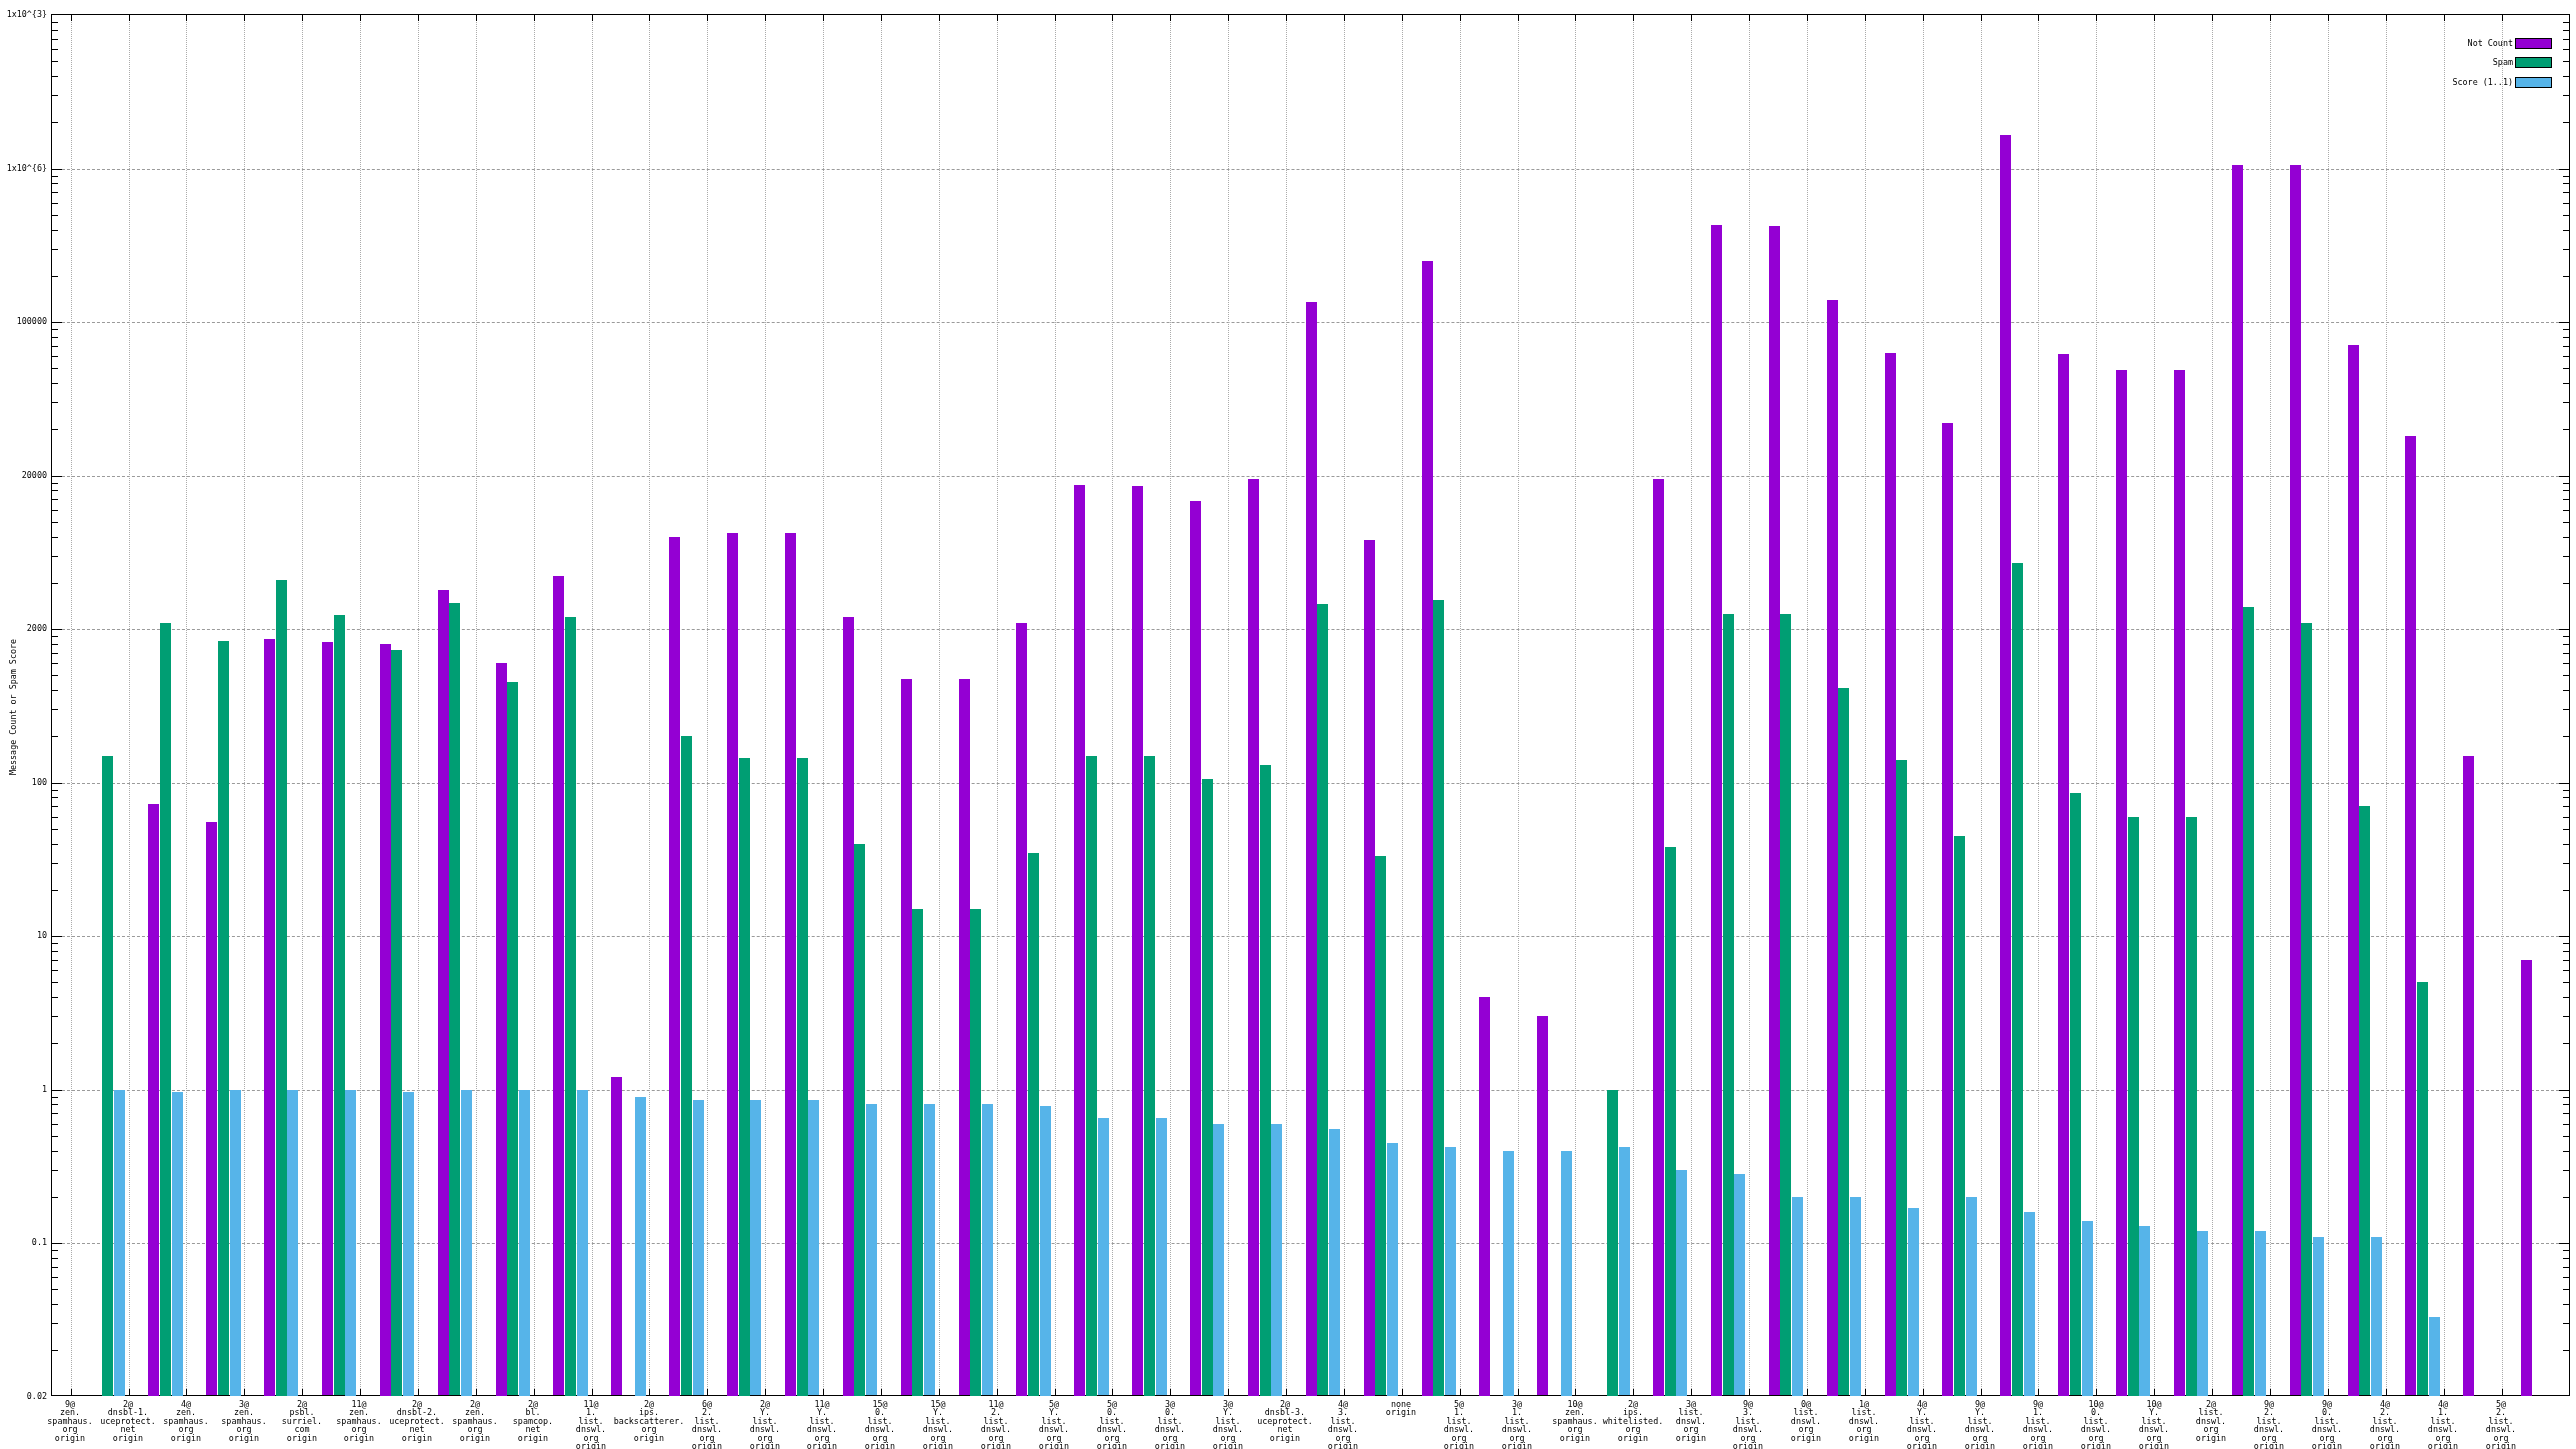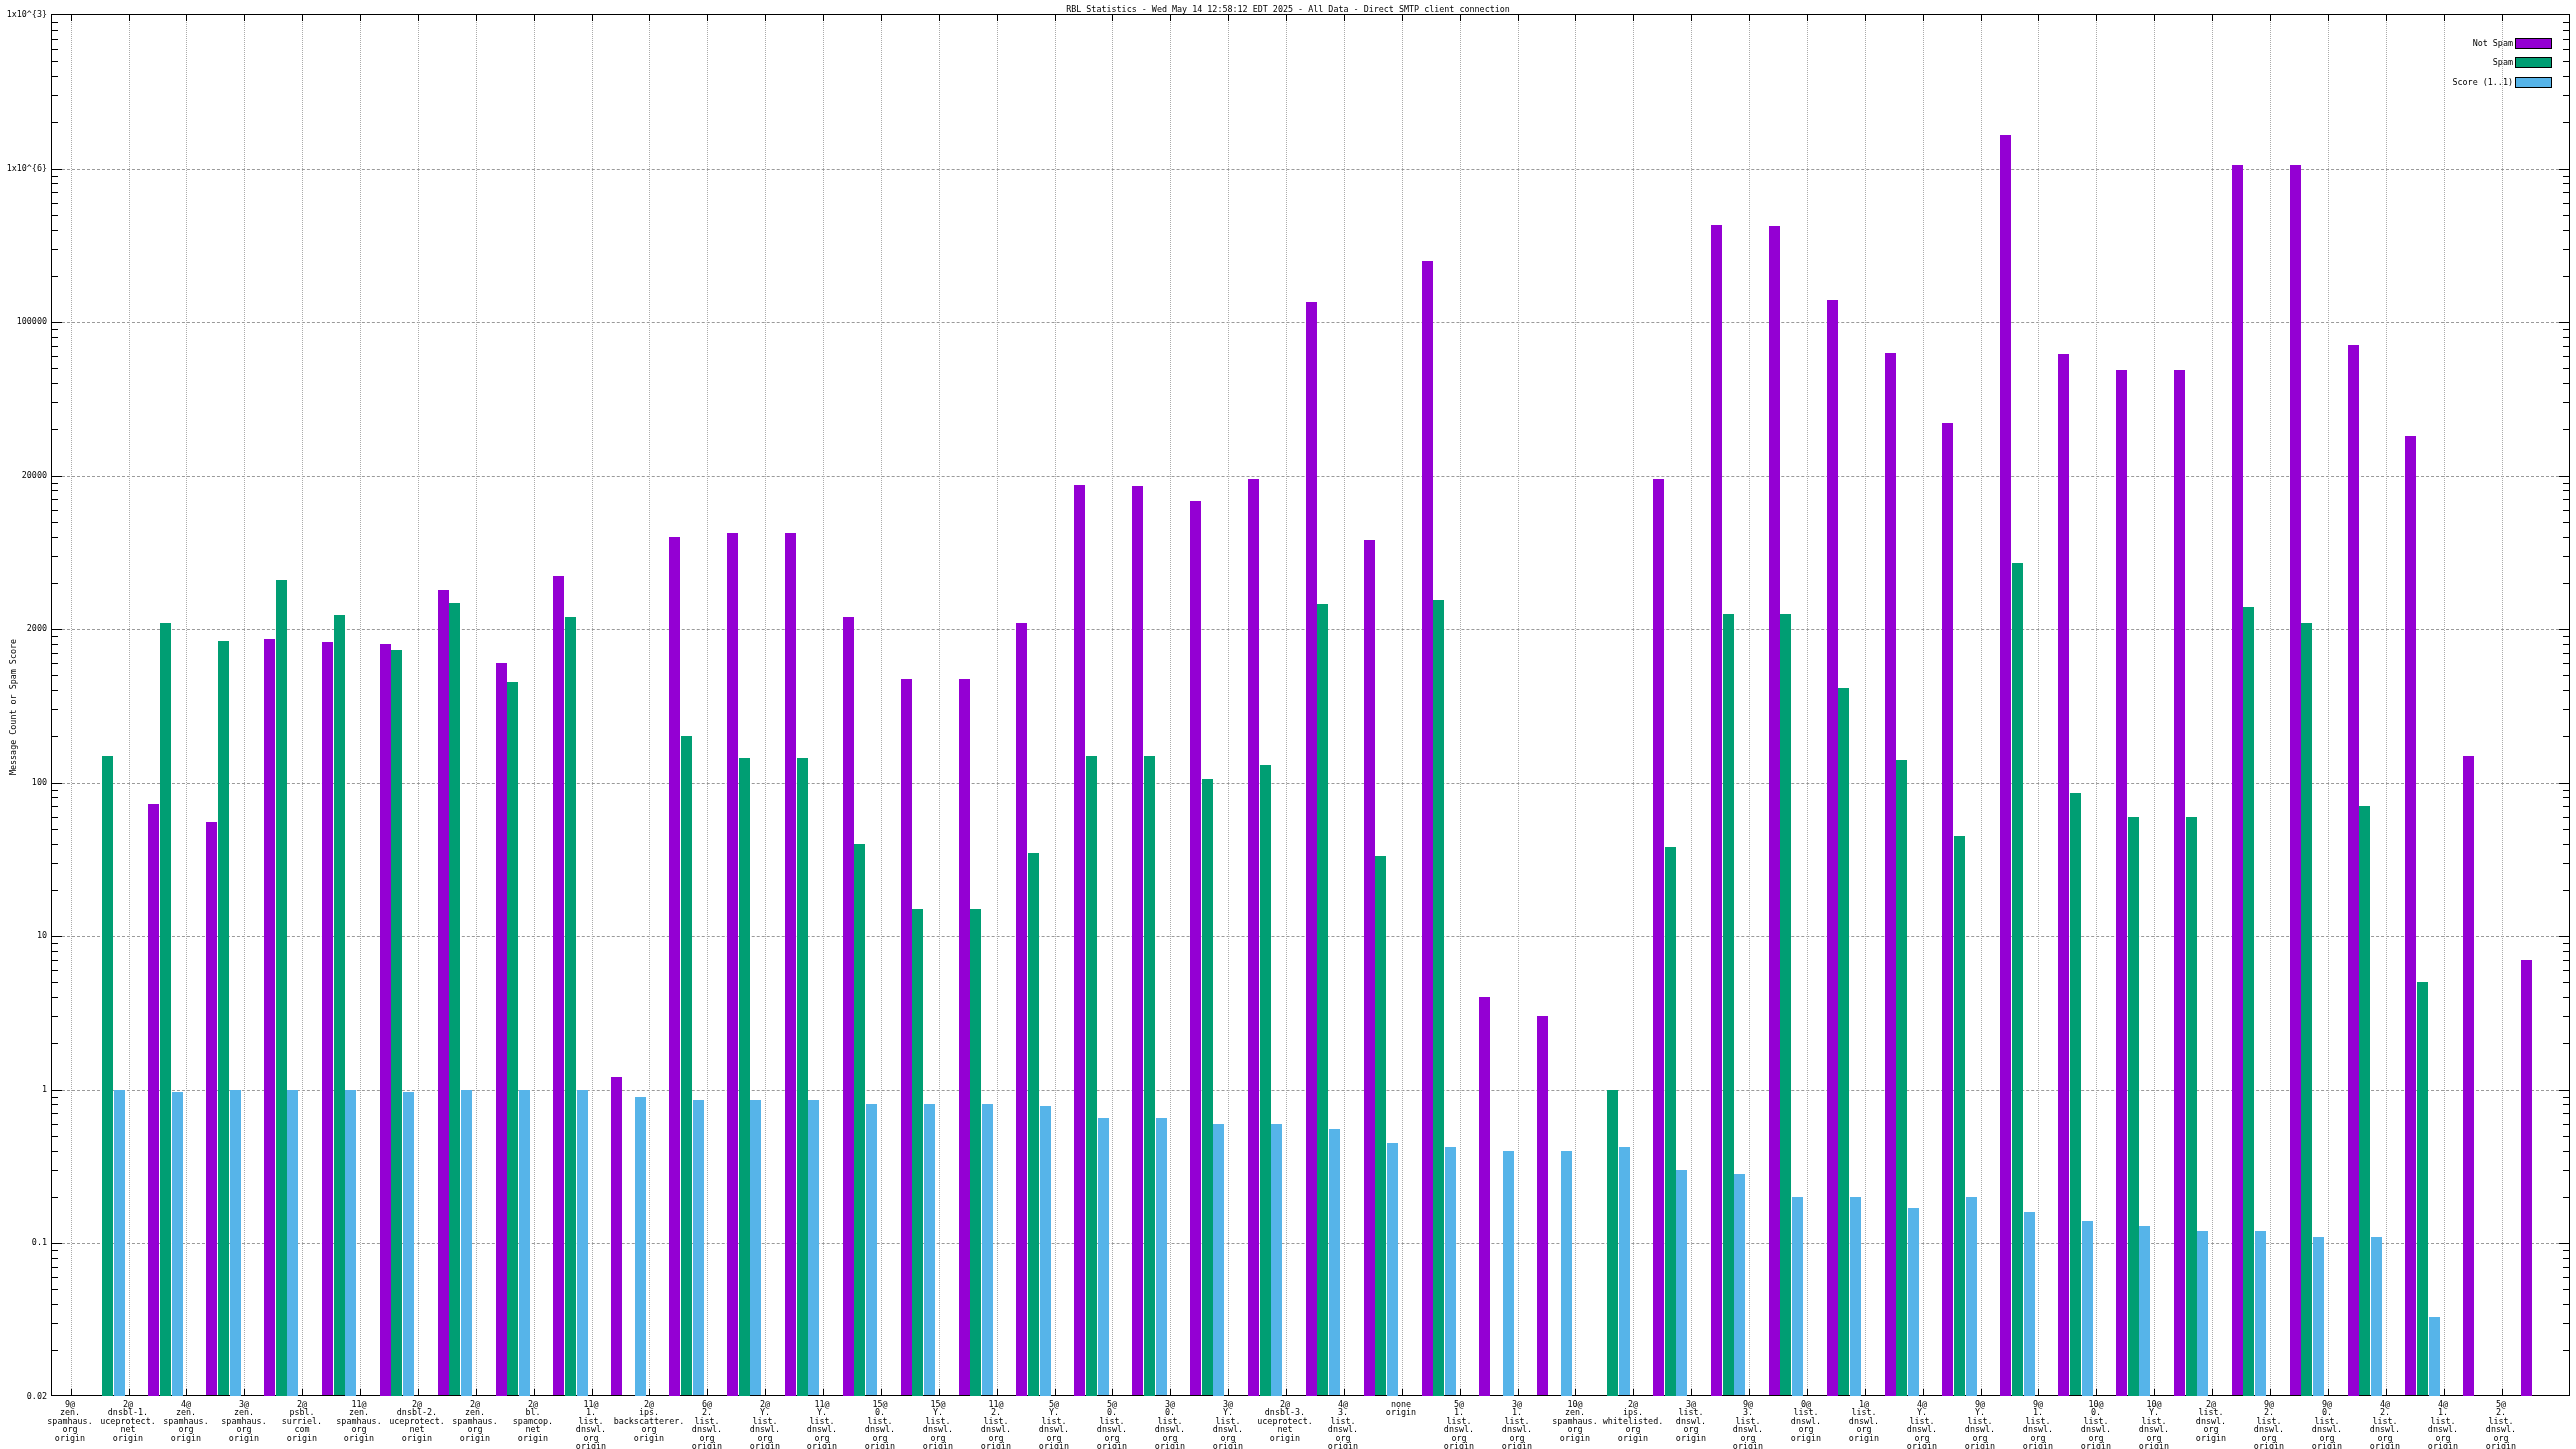--- a/index.html
+++ b/index.html
@@ -17,21 +17,20 @@
   .ytick-label{position:absolute;left:0;width:47px;text-align:right;font-size:8.4px;line-height:8.4px;}
   .xlabel{position:absolute;width:84px;text-align:center;font-size:8.4px;line-height:8.4px;white-space:pre;}
   .legend-row{position:absolute;height:11.2px;}
   .legend-text{position:absolute;right:58px;top:0.9px;font-size:8.4px;white-space:nowrap;}
   .legend-swatch{position:absolute;right:19px;top:0.9px;width:35px;height:9.4px;border:0.9px solid #000;}
 </style>
 </head>
 <body>
 
 <div id="canvas">
-  <div class="title">RBL Statistics - Wed May 14 12:58:12 EDT 2025 - All Data - Direct SMTP client connection</div>
   <div class="ylabel">Message Count or Spam Score</div>
   <div id="plot">
       <div class="hgrid" style="top: 1228px;"></div>
       <div class="hgrid" style="top: 1075px;"></div>
       <div class="hgrid" style="top: 921px;"></div>
       <div class="hgrid" style="top: 768px;"></div>
       <div class="hgrid" style="top: 614px;"></div>
       <div class="hgrid" style="top: 461px;"></div>
       <div class="hgrid" style="top: 307px;"></div>
       <div class="hgrid" style="top: 154px;"></div>
@@ -691,21 +690,21 @@
 origin</div>
       <div class="xlabel" style="left: 2459px; top: 1400px;">5@
 2.
 list.
 dnswl.
 org
 origin</div>
     </div>
   <div id="legend">
       <div class="legend-row" style="left: 2247px; right: 5.6px; top: 37px; position: absolute; width: 324px;">
-        <div class="legend-text">Not Spam</div>
+        <div class="legend-text">Not Count</div>
         <div class="legend-swatch" style="background: rgb(148, 0, 211);"></div>
       </div>
       <div class="legend-row" style="left: 2247px; right: 5.6px; top: 56px; position: absolute; width: 324px;">
         <div class="legend-text">Spam</div>
         <div class="legend-swatch" style="background: rgb(0, 158, 115);"></div>
       </div>
       <div class="legend-row" style="left: 2247px; right: 5.6px; top: 76px; position: absolute; width: 324px;">
         <div class="legend-text">Score (1..1)</div>
         <div class="legend-swatch" style="background: rgb(86, 180, 233);"></div>
       </div>

